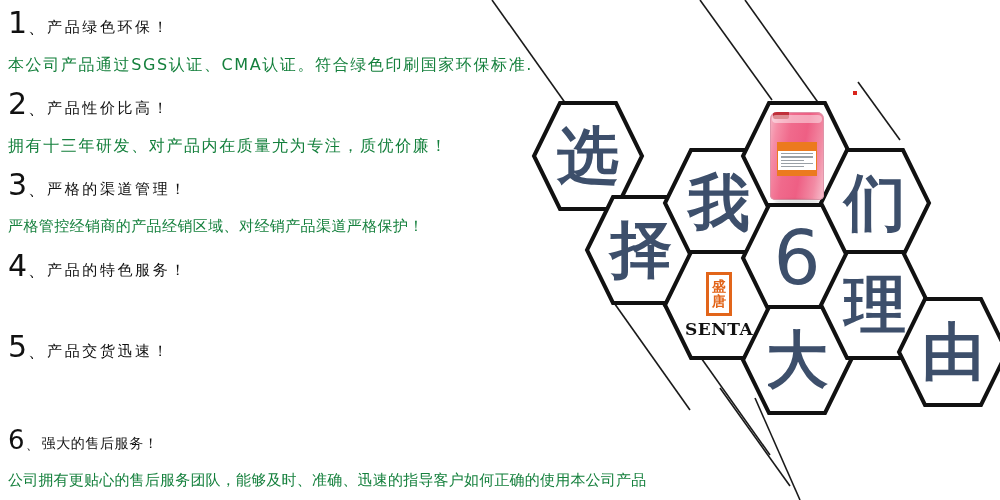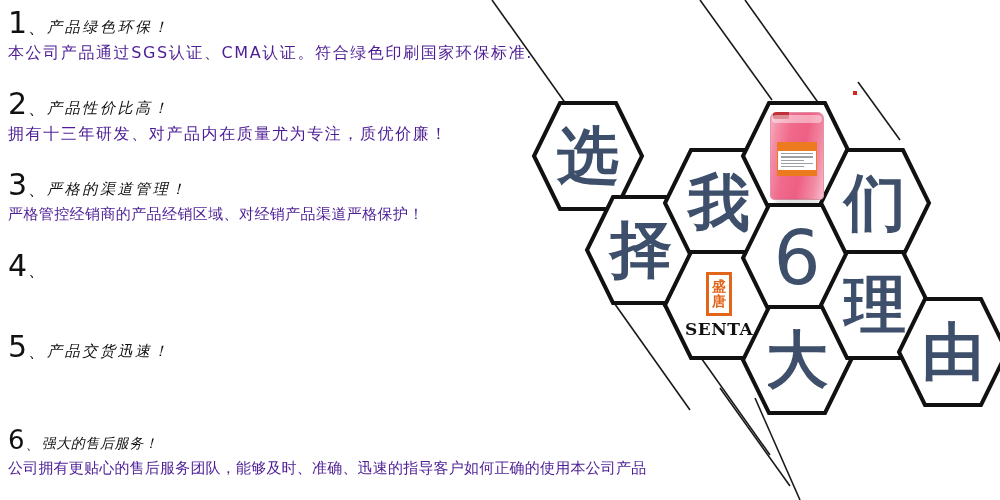--- a/index.html
+++ b/index.html
@@ -20,25 +20,25 @@
   .reason{position:absolute;left:0;}
   .reason-head{display:flex;align-items:baseline;white-space:nowrap;}
   .r-num{
     font-size:30px;line-height:30px;color:#111;
     font-family:"DejaVu Sans","Liberation Sans",sans-serif;
     font-weight:400;
   }
   .r-dun{font-size:17px;color:#111;margin-left:1px;letter-spacing:0;}
   .r-title{
     font-size:15px;color:#111;letter-spacing:2.6px;
-    margin-left:2px;position:relative;top:-1px;font-weight:400;font-style:italic;
+    margin-left:2px;position:relative;top:-1px;font-weight:400;
   }
   .r-body{
-    font-size:16px;color:#4c1d95;letter-spacing:1.6px;
-    margin-top:4px;white-space:nowrap;font-weight:400;
+    font-size:16px;color:#15803d;letter-spacing:1.6px;
+    margin-top:16px;white-space:nowrap;font-weight:400;
   }
   .r-body.tight{letter-spacing:0.4px;font-size:15px;}
   .r-title.tight{letter-spacing:0.6px;margin-top:16px;}
   .r-body.dense{letter-spacing:0.2px;font-size:15px;}
 
   
   .hexwrap{position:absolute;left:0;top:0;width:1000px;height:500px;z-index:2;}
   .hex{
     position:absolute;
     display:flex;align-items:center;justify-content:center;
@@ -148,20 +148,21 @@
         <span class="r-dun">、</span>
         <span class="r-title">严格的渠道管理！</span>
       </div>
       <div class="r-body tight">严格管控经销商的产品经销区域、对经销产品渠道严格保护！</div>
     </div>
 
     <div class="reason" style="top:251px;">
       <div class="reason-head">
         <span class="r-num">4</span>
         <span class="r-dun">、</span>
+        <span class="r-title">产品的特色服务！</span>
       </div>
     </div>
 
     <div class="reason" style="top:332px;">
       <div class="reason-head">
         <span class="r-num">5</span>
         <span class="r-dun">、</span>
         <span class="r-title">产品交货迅速！</span>
       </div>
     </div>

